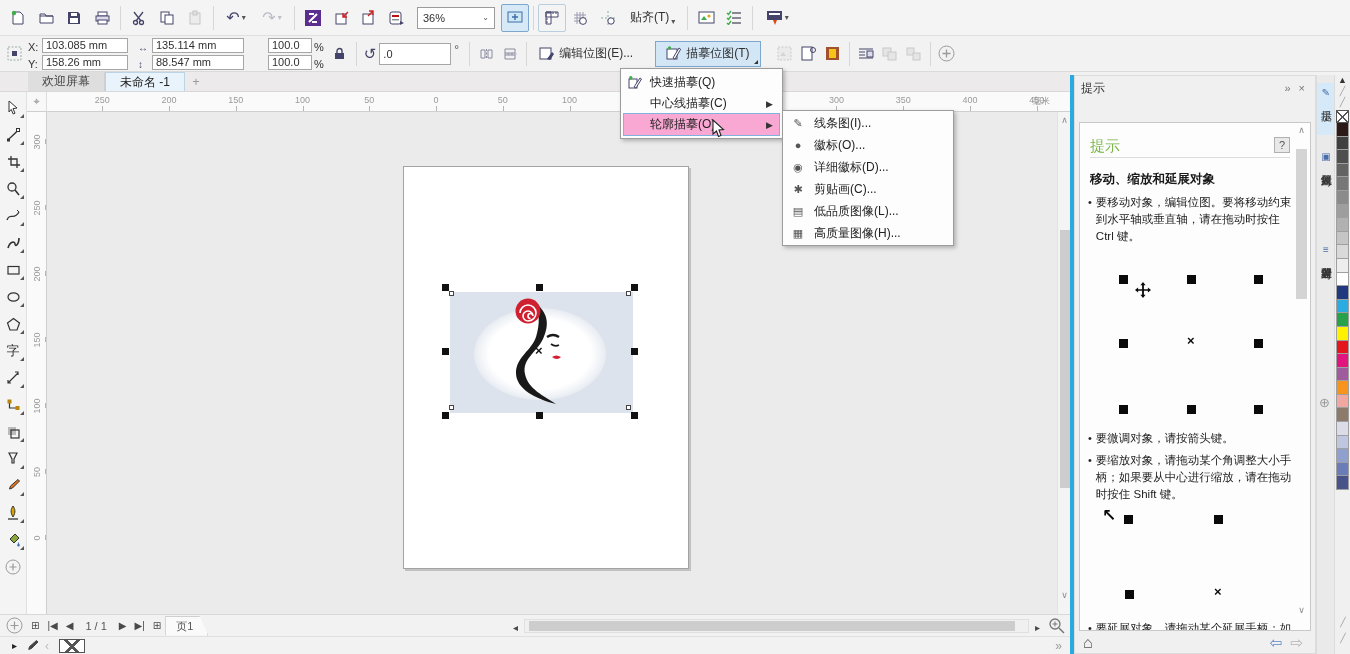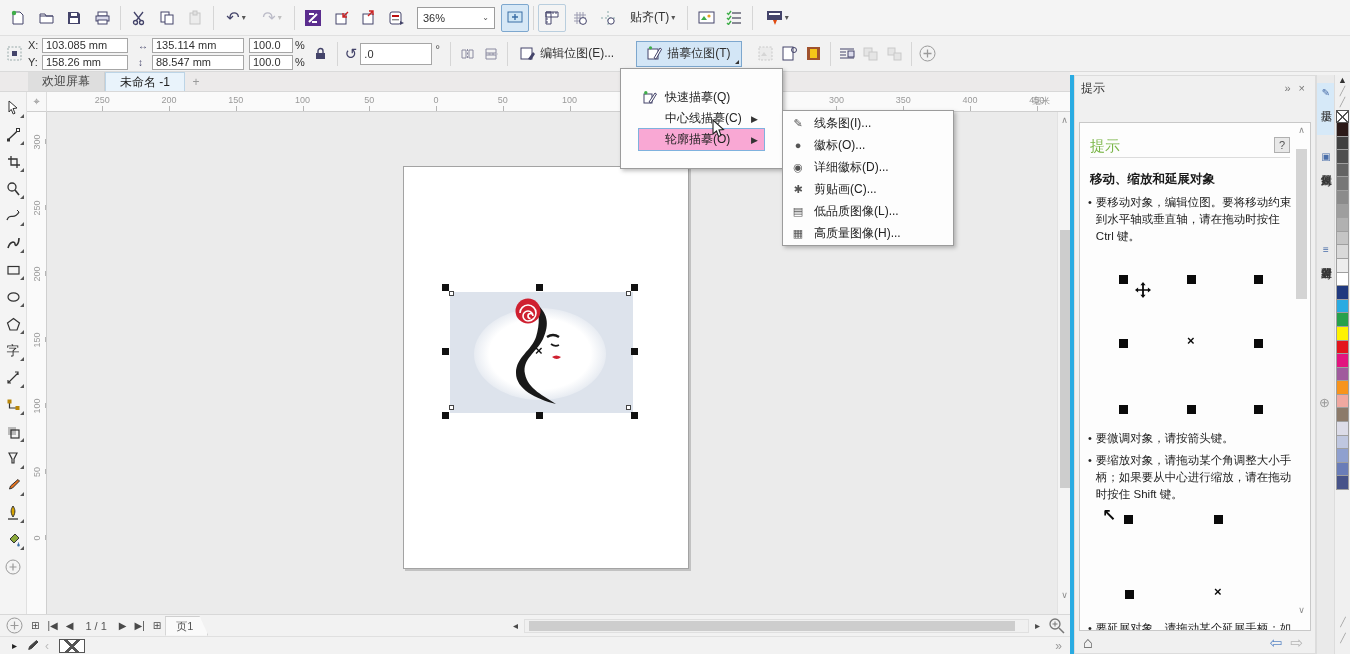--- a/index.html
+++ b/index.html
@@ -1,20 +1,20 @@
 <!DOCTYPE html>
 <html><head>
 <meta charset="utf-8">
 <style>
   * { margin:0; padding:0; box-sizing:border-box; }
   html,body { width:1350px; height:654px; overflow:hidden; }
   body { font-family:"Liberation Sans","DejaVu Sans",sans-serif; font-size:12px; color:#303030;
          background:#f2f2f2; position:relative; }
   .abs { position:absolute; }
-  .row { display:flex; align-items:center; }
+  .row { display:flex; align-items:flex-end; }
   .tbtn { width:28px; height:28px; display:flex; align-items:center; justify-content:center; border-radius:2px; }
   .sbtn { width:24px; height:24px; display:flex; align-items:center; justify-content:center; }
   .sep  { width:1px; height:24px; background:#d6d6d6; margin:0 4px; }
   .dis  { opacity:.32; }
   .caret{ font-size:8px; color:#555; margin-left:2px; }
   svg   { display:block; }
 
   
   #toolbar { left:0; top:0; width:1350px; height:36px; background:#f4f4f4;
              border-bottom:1px solid #e0e0e0; display:flex; align-items:center; padding-left:4px; }
@@ -89,21 +89,21 @@
   
   #statusbar { left:0; top:636px; width:1070px; height:18px; background:#f2f2f2; display:flex;
                align-items:center; border-top:1px solid #e0e0e0; }
   #status-hint { position:absolute; left:0; width:1070px; text-align:center; color:#a6a6a6; font-style:italic; font-size:11px; }
   .xswatch { background:#fff; border:1px solid #555;
      background-image:linear-gradient(45deg,transparent 44%,#555 44%,#555 54%,transparent 54%),
                       linear-gradient(-45deg,transparent 44%,#555 44%,#555 54%,transparent 54%); }
 
   
   #trace-menu { left:620px; top:68px; width:163px; background:#fdfdfd; border:1px solid #9c9c9c;
-                box-shadow:2px 2px 4px rgba(0,0,0,.25); z-index:60; padding:18px; }
+                box-shadow:2px 2px 4px rgba(0,0,0,.25); z-index:60; padding:3px; }
   .mitem { height:21px; display:flex; align-items:center; padding:0 6px 0 4px; gap:6px; font-size:12px; color:#222; }
   .mitem .micon { width:16px; text-align:center; }
   .mitem .marrow { margin-left:auto; font-size:9px; color:#333; }
   .mitem.hl { background:#f9a8d4; outline:1px solid #7fb2de; }
   #trace-submenu { left:782px; top:110px; width:172px; background:#fdfdfd; border:1px solid #9c9c9c;
                    box-shadow:2px 2px 4px rgba(0,0,0,.25); z-index:60; padding:1px; }
   .smitem { height:22px; display:flex; align-items:center; gap:8px; padding:0 6px; font-size:12px; color:#222; }
   .smicon { width:16px; text-align:center; color:#555; font-size:11px; }
   #menu-cursor { left:711px; top:119px; z-index:70; }
 
@@ -309,21 +309,21 @@
   <div class="stack" style="margin-left:10px">
     <div class="row">
         <span style="font-size:10px;color:#44446a;width:14px">↔</span>
       <div class="field" style="width:92px">135.114 mm</div>
       </div>
     <div class="row">
         <span style="font-size:10px;color:#44446a;width:14px">↕</span>
       <div class="field" style="width:92px">88.547 mm</div>
       </div>
   </div>
-  <div class="stack" style="margin-left:5px">
+  <div class="stack" style="margin-left:24px">
     <div class="row">
         <div class="field" style="width:44px">100.0</div>
       <span class="pct">%</span>
       </div>
     <div class="row">
         <div class="field" style="width:44px">100.0</div>
       <span class="pct">%</span>
       </div>
   </div>
   <div class="sbtn">

